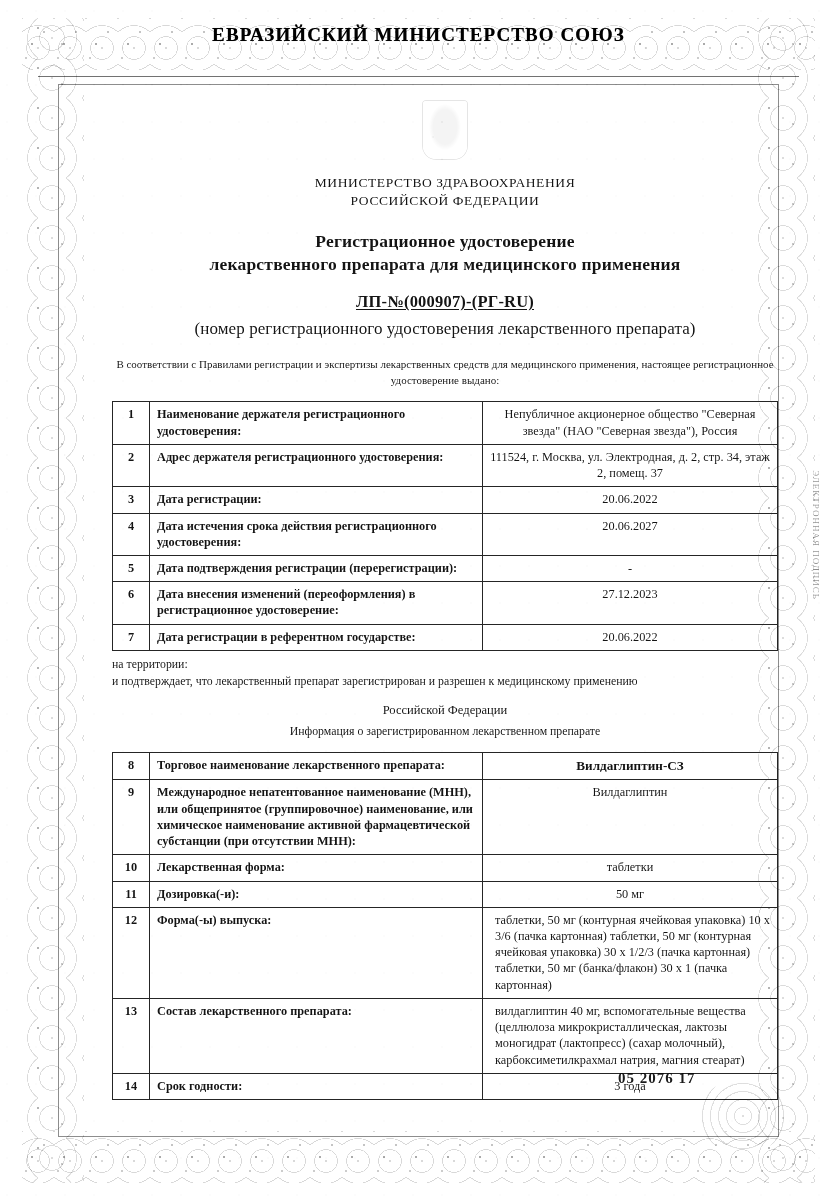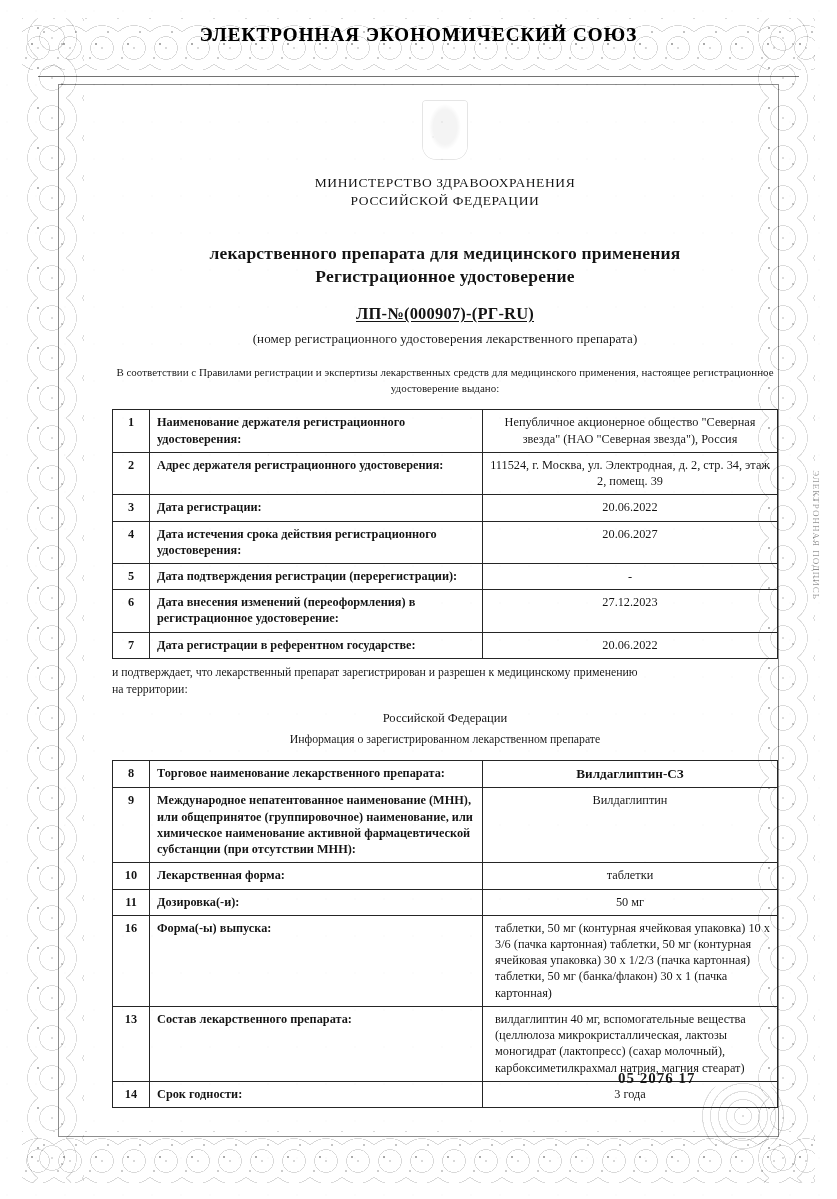--- a/index.html
+++ b/index.html
@@ -119,42 +119,42 @@
     opacity: .45;
     background:
       radial-gradient(ellipse at 50% 45%, rgba(0,0,0,.16) 0 38%, transparent 60%);
   }
 
   .ministry {
     text-align: center;
     font-size: 13.5px;
     line-height: 1.34;
     letter-spacing: .6px;
-    margin-bottom: 32px;
+    margin-bottom: 20px;
   }
 
   .doc-title {
     text-align: center;
     font-weight: bold;
     font-size: 17.5px;
     line-height: 1.28;
     letter-spacing: .2px;
   }
   .doc-title .l2 { display: block; }
   .reg-number {
     display: inline-block;
     margin-top: 16px;
     font-weight: bold;
     font-size: 16.5px;
     text-decoration: underline;
     text-underline-offset: 2px;
   }
   .caption {
     text-align: center;
-    font-size: 13px;
+    font-size: 17px;
     margin-top: 7px;
     letter-spacing: .1px;
   }
 
   .intro {
     margin-top: 17px;
     text-align: center;
     font-size: 11px;
     line-height: 1.46;
     padding: 0 4px;
@@ -270,55 +270,55 @@
   <div class="border-frame">
     <div class="band band-top"></div>
     <div class="band band-bottom"></div>
     <div class="band band-left"></div>
     <div class="band band-right"></div>
   </div>
 
   <div class="hairline-rule rule-under-header"></div>
   <div class="inner-rule"></div>
 
-  <div class="eaeu-title">ЭЛЕКТРОННАЯ ЭКОНОМИЧЕСКИЙ СОЮЗ</div>
+  <div class="eaeu-title">ЕВРАЗИЙСКИЙ МИНИСТЕРСТВО СОЮЗ</div>
 
   <div class="content">
 
     <div class="emblem"></div>
 
     <div class="ministry">
       <div>МИНИСТЕРСТВО ЗДРАВООХРАНЕНИЯ</div>
       <div>РОССИЙСКОЙ ФЕДЕРАЦИИ</div>
     </div>
 
     <div class="doc-title">
+      <span class="l2">Регистрационное удостоверение</span>
       <span class="l2">лекарственного препарата для медицинского применения</span>
-      <span class="l2">Регистрационное удостоверение</span>
       <span class="reg-number">ЛП-№(000907)-(РГ-RU)</span>
     </div>
 
     <div class="caption">(номер регистрационного удостоверения лекарственного препарата)</div>
 
     <div class="intro">
       <span>В соответствии с Правилами регистрации и экспертизы лекарственных средств для медицинского</span>
       <span>применения, настоящее регистрационное удостоверение выдано:</span>
     </div>
 
     <table class="reg">
       <tbody>
         <tr>
           <td class="num">1</td>
           <td class="label">Наименование держателя регистрационного удостоверения:</td>
           <td class="value">Непубличное акционерное общество "Северная звезда" (НАО "Северная звезда"), Россия</td>
         </tr>
         <tr>
           <td class="num">2</td>
           <td class="label">Адрес держателя регистрационного удостоверения:</td>
-          <td class="value">111524, г. Москва, ул. Электродная, д. 2, стр. 34, этаж 2, помещ. 39</td>
+          <td class="value">111524, г. Москва, ул. Электродная, д. 2, стр. 34, этаж 2, помещ. 37</td>
         </tr>
         <tr>
           <td class="num">3</td>
           <td class="label">Дата регистрации:</td>
           <td class="value">20.06.2022</td>
         </tr>
         <tr>
           <td class="num">4</td>
           <td class="label">Дата истечения срока действия регистрационного удостоверения:</td>
           <td class="value">20.06.2027</td>
@@ -335,22 +335,22 @@
         </tr>
         <tr>
           <td class="num">7</td>
           <td class="label">Дата регистрации в референтном государстве:</td>
           <td class="value">20.06.2022</td>
         </tr>
       </tbody>
     </table>
 
     <div class="between">
+      <span class="wide">на территории:</span>
       <span class="wide">и подтверждает, что лекарственный препарат зарегистрирован и разрешен к медицинскому применению</span>
-      <span class="wide">на территории:</span>
     </div>
 
     <div class="centered-line">Российской Федерации</div>
     <div class="centered-sub2">Информация о зарегистрированном лекарственном препарате</div>
 
     <table class="reg">
       <tbody>
         <tr>
           <td class="num">8</td>
           <td class="label">Торговое наименование лекарственного препарата:</td>
@@ -365,21 +365,21 @@
           <td class="num">10</td>
           <td class="label">Лекарственная форма:</td>
           <td class="value">таблетки</td>
         </tr>
         <tr>
           <td class="num">11</td>
           <td class="label">Дозировка(-и):</td>
           <td class="value">50 мг</td>
         </tr>
         <tr>
-          <td class="num">16</td>
+          <td class="num">12</td>
           <td class="label">Форма(-ы) выпуска:</td>
           <td class="value left">таблетки, 50 мг (контурная ячейковая упаковка) 10 х 3/6 (пачка картонная) таблетки, 50 мг (контурная ячейковая упаковка) 30 х 1/2/3 (пачка картонная) таблетки, 50 мг (банка/флакон) 30 х 1 (пачка картонная)</td>
         </tr>
         <tr>
           <td class="num">13</td>
           <td class="label">Состав лекарственного препарата:</td>
           <td class="value left">вилдаглиптин 40 мг, вспомогательные вещества (целлюлоза микрокристаллическая, лактозы моногидрат (лактопресс) (сахар молочный), карбоксиметилкрахмал натрия, магния стеарат)</td>
         </tr>
         <tr>
           <td class="num">14</td>

